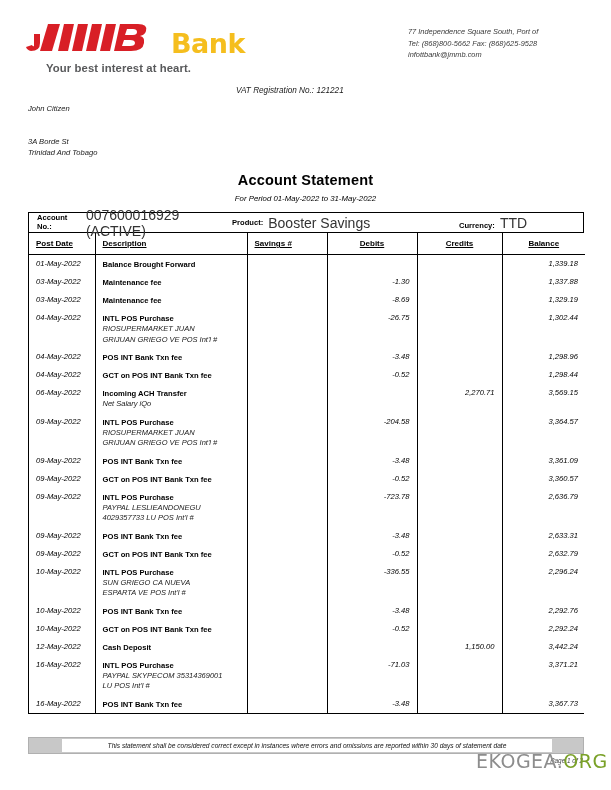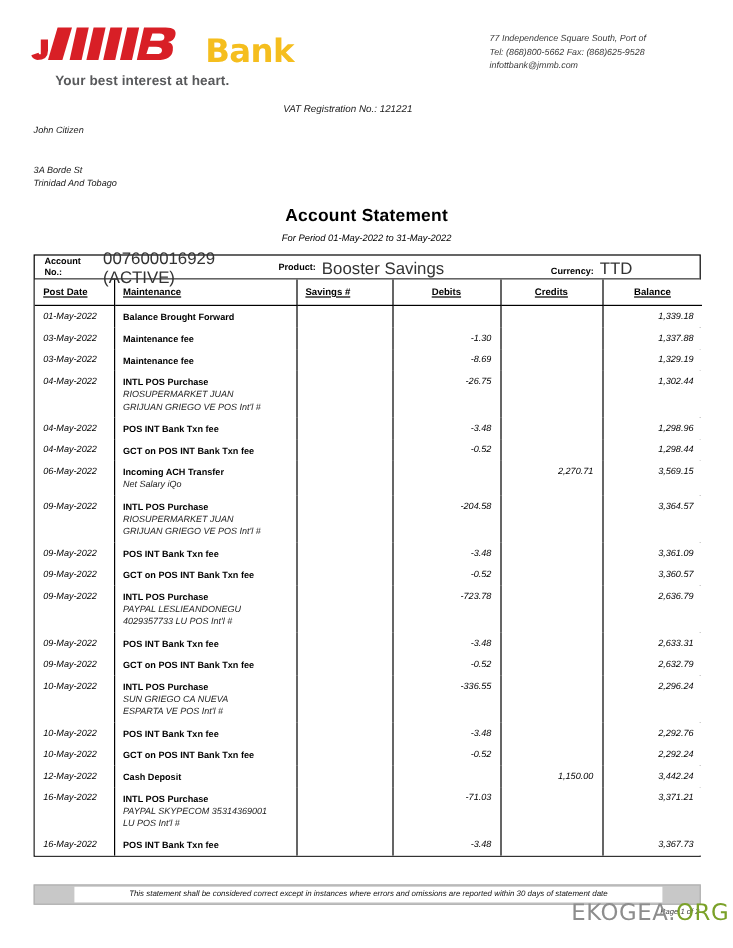--- a/index.html
+++ b/index.html
@@ -314,21 +314,21 @@
         <col class="col-date">
         <col class="col-desc">
         <col class="col-cheque">
         <col class="col-debit">
         <col class="col-credit">
         <col class="col-balance">
       </colgroup>
       <thead>
         <tr>
           <th>Post Date</th>
-          <th>Maintenance</th>
+          <th>Description</th>
           <th>Savings #</th>
           <th class="num">Debits</th>
           <th class="num">Credits</th>
           <th class="num">Balance</th>
         </tr>
       </thead>
       <tbody id="txn-body">
           <tr>
             <td class="c-date">01-May-2022</td>
             <td class="c-desc">

